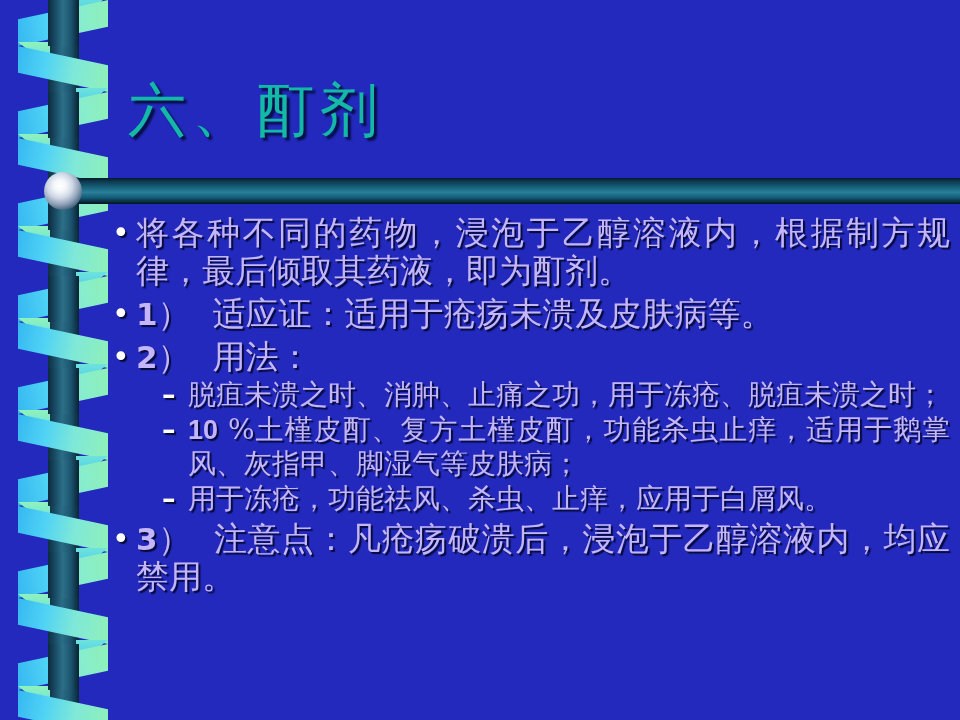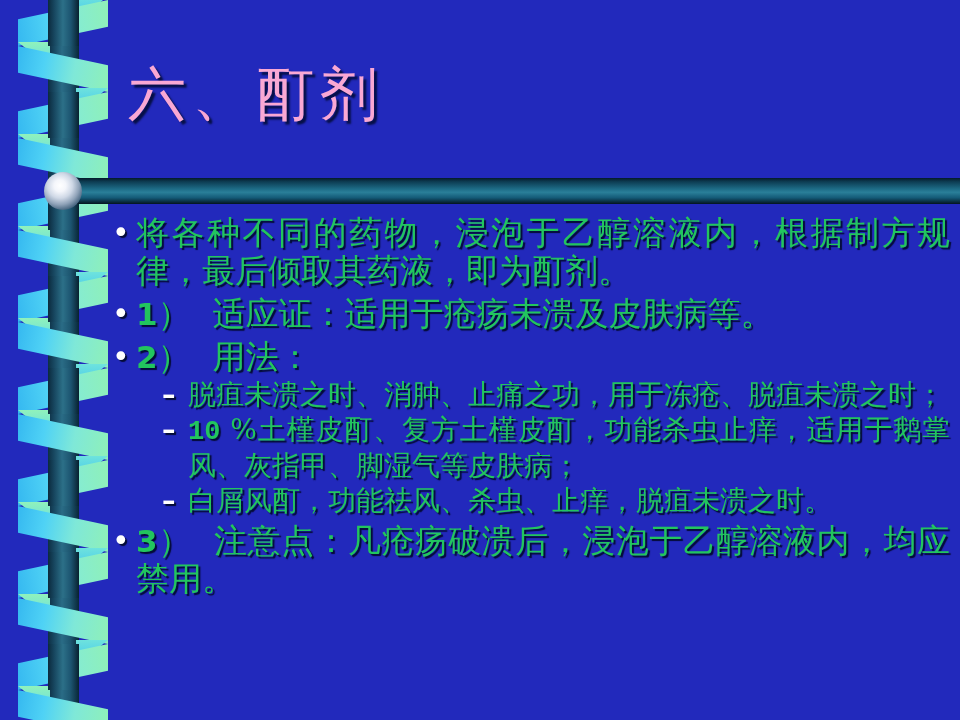--- a/index.html
+++ b/index.html
@@ -122,25 +122,25 @@
       #8fa2b8 58%,
       #43627d 76%,
       #0d3045 92%,
       rgba(10,40,60,0) 100%);
   }
 
   
   #slide-title {
     position: absolute;
     left: 128px;
-    top: 64px;
+    top: 80px;
     font-family: "DejaVu Serif", "Liberation Serif", serif;
     font-size: 58px;
     line-height: 1.05;
-    color: #f9a8d4;
+    color: #14b8a6;
     letter-spacing: 6px;
     text-shadow: 3px 3px 2px rgba(0, 10, 48, 0.85);
     white-space: nowrap;
   }
 
   
   #body-content {
     position: absolute;
     left: 112px;
     top: 214px;
@@ -151,21 +151,21 @@
     align-items: flex-start;
     margin-bottom: 2px;
   }
   .bullet-marker {
     flex: 0 0 auto;
     color: #ffffff;
     text-shadow: 2px 2px 1px rgba(0, 8, 40, 0.9);
   }
   .bullet-text {
     flex: 1 1 auto;
-    color: #22c55e;
+    color: #c4b5fd;
     font-family: "DejaVu Serif", "Liberation Serif", serif;
     text-shadow: 2px 2px 1px rgba(0, 8, 40, 0.9);
     text-align: justify;
   }
 
   
   .lvl1 .bullet-marker {
     width: 24px;
     font-size: 30px;
     line-height: 38px;
@@ -194,21 +194,21 @@
     font-size: 27px;
     font-weight: bold;
     line-height: 33px;
     font-family: "DejaVu Sans", "Liberation Sans", sans-serif;
   }
   .lvl2 .bullet-text {
     font-size: 28px;
     line-height: 33px;
   }
   .lvl2 .num {
-    font-family: Liberation Mono, monospace;
+    font-family: Liberation Sans, sans-serif;
     font-weight: bold;
     font-size: 27px;
   }
   .sp-top { margin-top: 5px; }
 </style>
 </head>
 <body>
 
 <div id="slide">
 
@@ -279,21 +279,21 @@
       <div class="bullet-row lvl2">
         <span class="bullet-marker">–</span>
         <span class="bullet-text"><span>脱疽未溃之时、消肿、止痛之功，用于冻疮、脱疽未溃之时；</span></span>
       </div>
       <div class="bullet-row lvl2">
         <span class="bullet-marker">–</span>
         <span class="bullet-text"><span class="num">10</span><span> </span><span>%土槿皮酊、复方土槿皮酊，功能杀虫止痒，适用于鹅掌风、灰指甲、脚湿气等皮肤病；</span></span>
       </div>
       <div class="bullet-row lvl2">
         <span class="bullet-marker">–</span>
-        <span class="bullet-text"><span>白屑风酊，功能祛风、杀虫、止痒，脱疽未溃之时。</span></span>
+        <span class="bullet-text"><span>用于冻疮，功能祛风、杀虫、止痒，应用于白屑风。</span></span>
       </div>
       <div class="bullet-row lvl1 sp-top">
         <span class="bullet-marker">•</span>
         <span class="bullet-text"><span class="num">3</span><span>）</span><span class="gap"></span><span>注意点：凡疮疡破溃后，浸泡于乙醇溶液内，均应禁用。</span></span>
       </div>
     </div>
 
 </div>
 
 </body></html>

